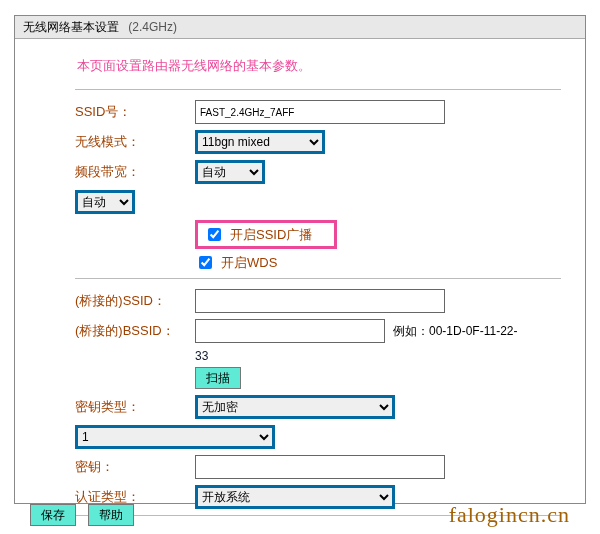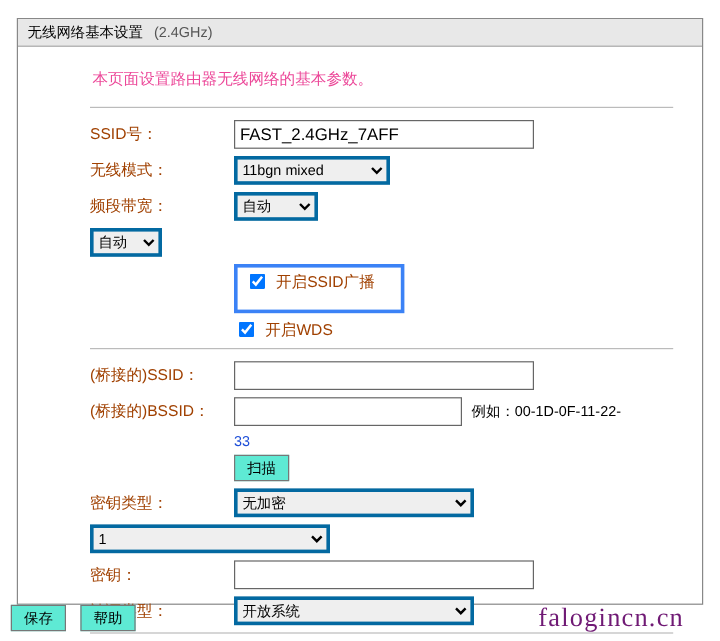--- a/index.html
+++ b/index.html
@@ -54,83 +54,83 @@
 }
 .lbl {
   width: 120px;
   color: #a04000;
   flex-shrink: 0;
 }
 .txt-input {
   height: 20px;
   border: 1px solid #666;
   padding: 1px 4px;
-  font-size: 14px;
+  font-size: 10px;
   font-family: inherit;
   background: #fff;
 }
 .sel {
   height: 24px;
   border: 3px solid #0369a1;
   font-size: 12px;
   background: #efefef;
 }
 .checkbox-wrap {
   display: flex;
   align-items: center;
   margin-left: 120px;
   margin-top: 4px;
   margin-bottom: 4px;
 }
 .highlight-box {
-  border: 3px solid #3b82f6;
-  padding: 2px 22px 14px 6px;
+  border: 3px solid #ec4899;
+  padding: 2px 22px 2px 6px;
   display: inline-flex;
   align-items: flex-end;
 }
 .cb-label {
   margin-left: 6px;
   color: #a04000;
 }
 .hint {
   color: #000000;
   margin-left: 8px;
   font-size: 12px;
 }
 .extra-line {
   margin-left: 120px;
-  color: #1d4ed8;
+  color: #0f172a;
   font-size: 12px;
   margin-top: 2px;
 }
 .btn {
   height: 22px;
   padding: 0 10px;
   border: 1px solid #777;
   background: #5eead4;
   font-size: 12px;
   cursor: pointer;
   font-family: inherit;
 }
 .btn-row {
   margin-left: 120px;
   margin-top: 4px;
 }
 .bottom-btns {
   position: absolute;
-  left: 9px;
+  left: 30px;
   bottom: 8px;
   display: flex;
   gap: 12px;
 }
 .watermark {
   position: absolute;
   right: 30px;
   bottom: 6px;
-  color: #701a75;
+  color: #a16207;
   font-size: 22px;
   font-family: "Times New Roman", serif;
   letter-spacing: 1px;
 }
 </style>
 </head>
 <body>
 
 <div class="outer">
 

